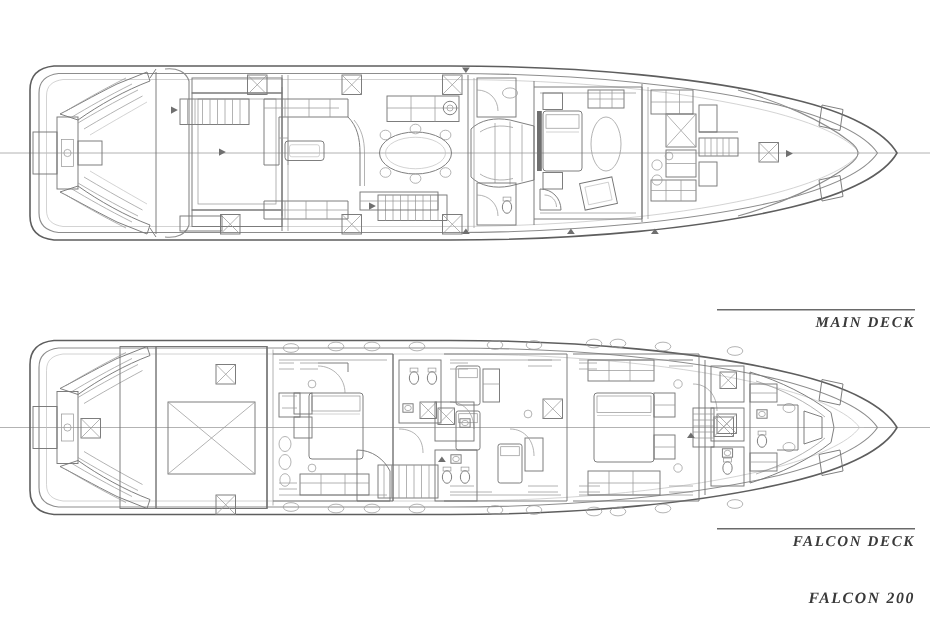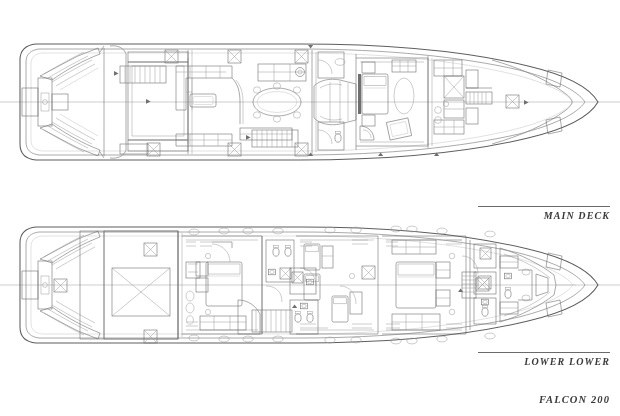--- a/index.html
+++ b/index.html
@@ -566,16 +566,16 @@
 </svg>
 </div>
 
 <div class="lbl" id="main-deck-label">
   <div class="rule"></div>
   <div class="txt">MAIN DECK</div>
 </div>
 
 <div class="lbl" id="lower-deck-label">
   <div class="rule"></div>
-  <div class="txt">LOWER LOWER</div>
+  <div class="txt">FALCON DECK</div>
 </div>
 
 <div class="lbl" id="model-title">FALCON 200</div>
 
 </body></html>

